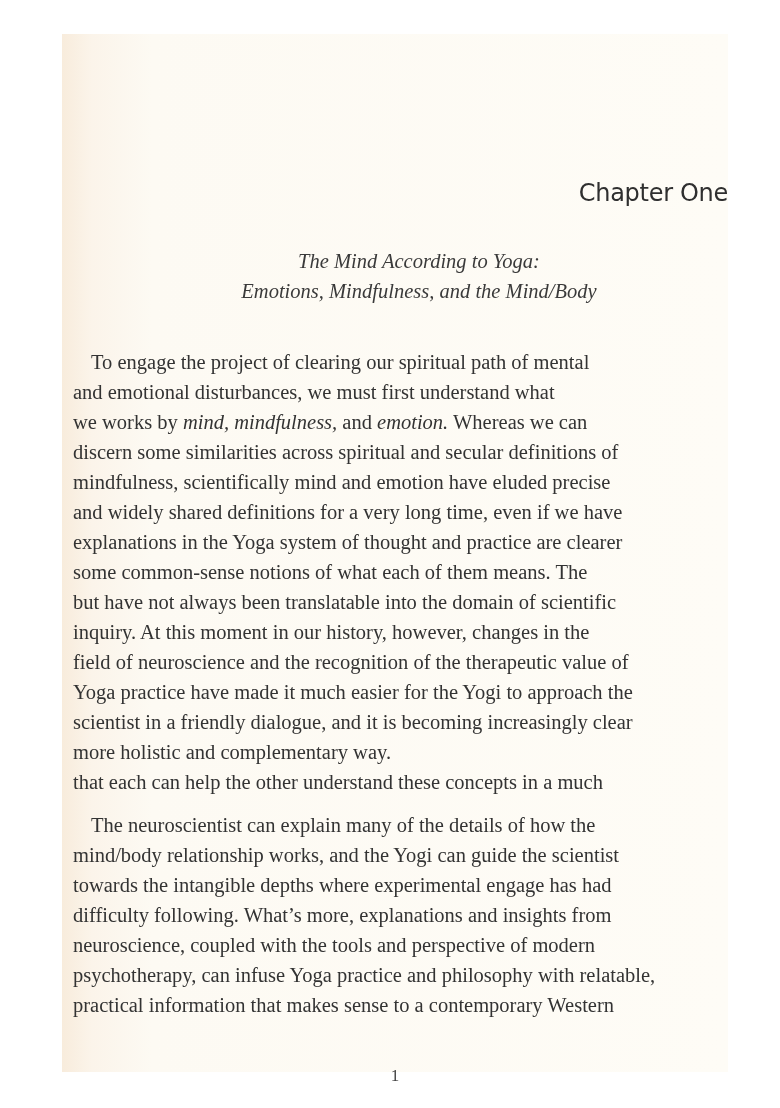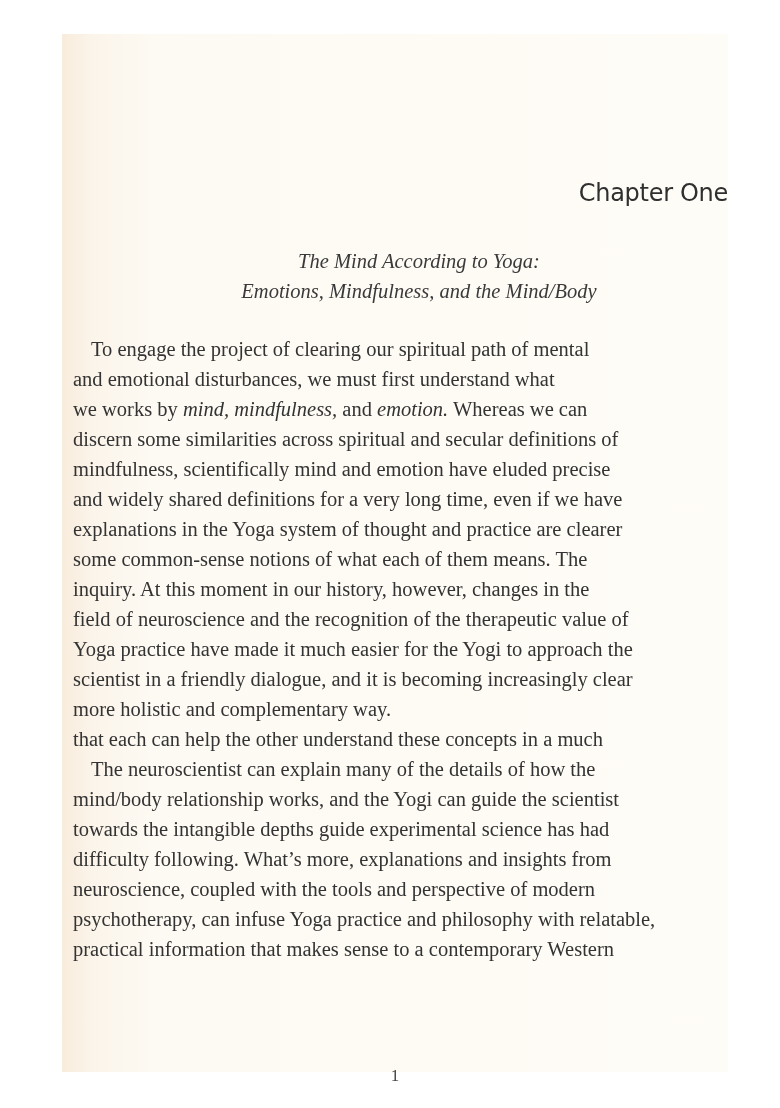--- a/index.html
+++ b/index.html
@@ -55,21 +55,21 @@
     width: 660px;
     font-family: "Liberation Serif", serif;
     font-size: 20.5px;
     line-height: 30px;
     color: #333;
   }
   .line {
     display: block;
     white-space: nowrap;
   }
-  .indent { padding-left: 18px; }
+  .indent { padding-left: 18px; margin-top: 13px; }
   .line em { }
   .page-number {
     position: absolute;
     left: 0;
     top: 1032px;
     width: 100%;
     text-align: center;
     font-family: "Liberation Serif", serif;
     font-size: 17px;
     color: #444;
@@ -90,31 +90,32 @@
   <div class="body-text">
     <div>
       <span class="line indent">To engage the project of clearing our spiritual path of mental</span>
       <span class="line">and emotional disturbances, we must first understand what</span>
       <span class="line"><span>we works by </span><em>mind, mindfulness,</em><span> and </span><em>emotion.</em><span> Whereas we can</span></span>
       <span class="line">discern some similarities across spiritual and secular definitions of</span>
       <span class="line">mindfulness, scientifically mind and emotion have eluded precise</span>
       <span class="line">and widely shared definitions for a very long time, even if we have</span>
       <span class="line">explanations in the Yoga system of thought and practice are clearer</span>
       <span class="line">some common-sense notions of what each of them means. The</span>
+      <span class="line">but have not always been translatable into the domain of scientific</span>
       <span class="line">inquiry. At this moment in our history, however, changes in the</span>
       <span class="line">field of neuroscience and the recognition of the therapeutic value of</span>
       <span class="line">Yoga practice have made it much easier for the Yogi to approach the</span>
       <span class="line">scientist in a friendly dialogue, and it is becoming increasingly clear</span>
       <span class="line">more holistic and complementary way.</span>
       <span class="line">that each can help the other understand these concepts in a much</span>
     </div>
     <div>
       <span class="line indent">The neuroscientist can explain many of the details of how the</span>
       <span class="line">mind/body relationship works, and the Yogi can guide the scientist</span>
-      <span class="line">towards the intangible depths guide experimental science has had</span>
+      <span class="line">towards the intangible depths where experimental engage has had</span>
       <span class="line">difficulty following. What’s more, explanations and insights from</span>
       <span class="line">neuroscience, coupled with the tools and perspective of modern</span>
       <span class="line">psychotherapy, can infuse Yoga practice and philosophy with relatable,</span>
       <span class="line">practical information that makes sense to a contemporary Western</span>
     </div>
   </div>
 
   <div class="page-number">1</div>
 </div>
 

